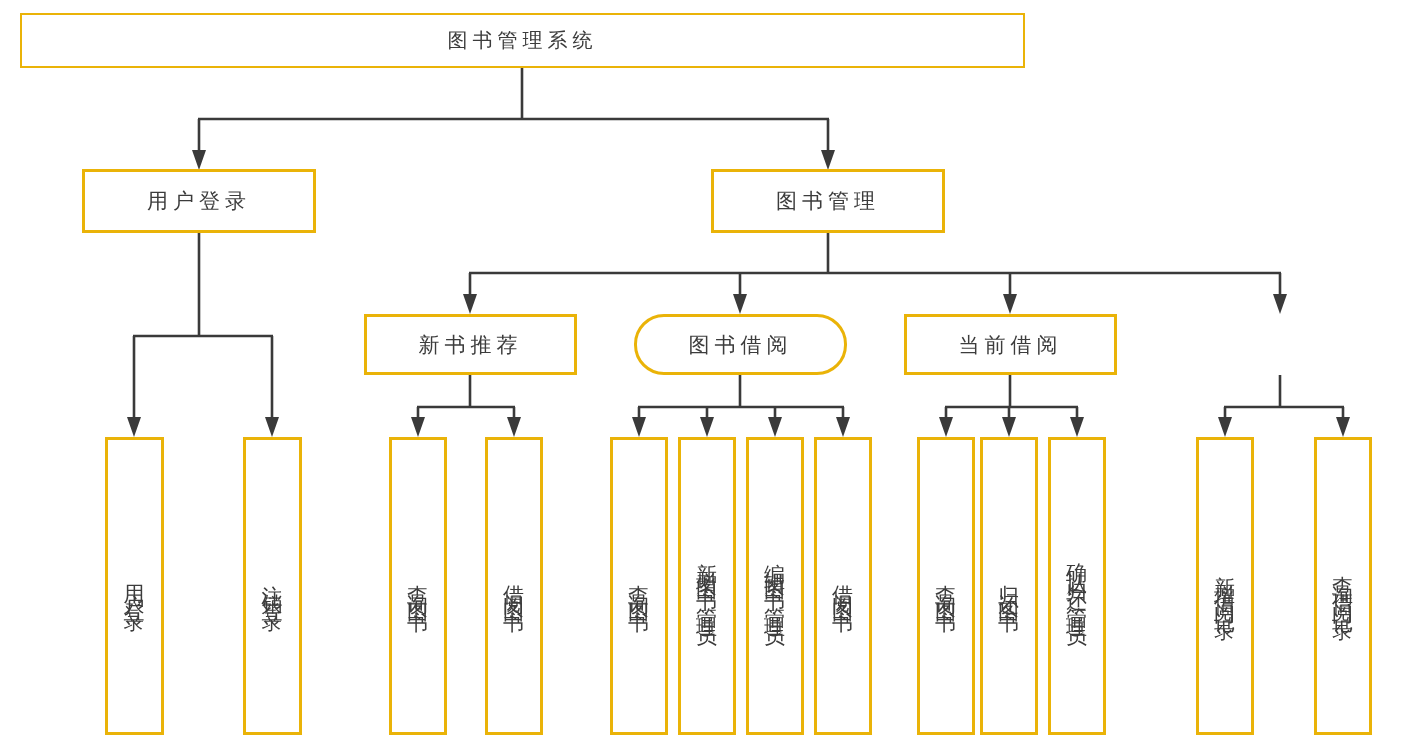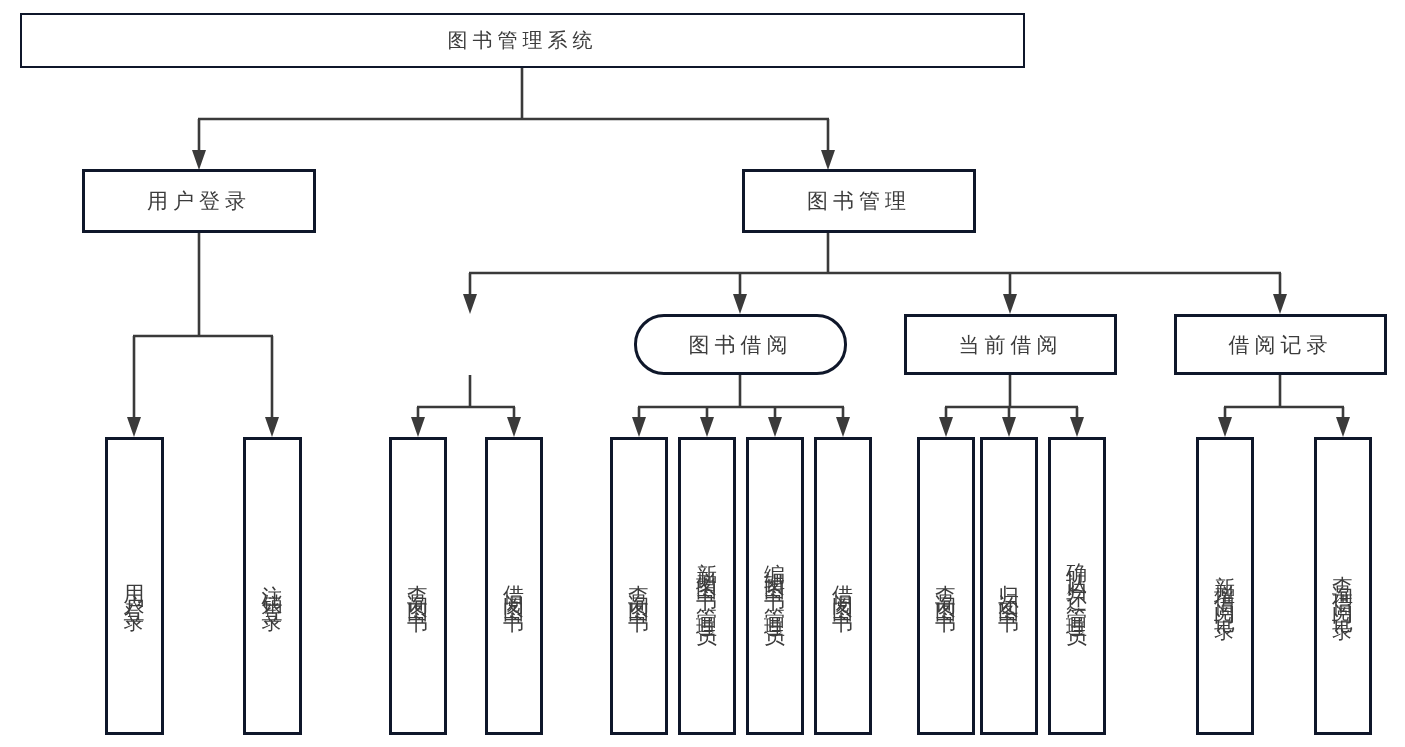--- a/index.html
+++ b/index.html
@@ -26,21 +26,21 @@
     stroke: #3a3a3a;
     stroke-width: 2.6;
   }
   #connector-layer polygon {
     fill: #3a3a3a;
   }
   .node {
     position: absolute;
     box-sizing: border-box;
     background: #ffffff;
-    border: 3px solid #0f172a;
+    border: 3px solid #eab308;
     color: #3c3c3c;
     display: flex;
     align-items: center;
     justify-content: center;
     font-size: 21px;
     letter-spacing: 5px;
     white-space: nowrap;
   }
   .node.root {
     border-width: 2px;
@@ -143,25 +143,25 @@
     <line x1="1224" y1="407" x2="1344" y2="407"></line>
     <line x1="1225" y1="407" x2="1225" y2="420"></line>
     <polygon points="1218,417 1232,417 1225,437"></polygon>
     <line x1="1343" y1="407" x2="1343" y2="420"></line>
     <polygon points="1336,417 1350,417 1343,437"></polygon>
   </svg>
 
   <div class="node root">图书管理系统</div>
 
   <div class="node lvl2" style="left:82px;">用户登录</div>
-  <div class="node lvl2" style="left:742px;">图书管理</div>
+  <div class="node lvl2" style="left:711px;">图书管理</div>
 
+  <div class="node lvl3" style="left:364px;">新书推荐</div>
   <div class="node lvl3" style="left:634px;border-radius:30px;">图书借阅</div>
   <div class="node lvl3" style="left:904px;">当前借阅</div>
-  <div class="node lvl3" style="left:1174px;">借阅记录</div>
 
   <div class="node leaf" style="left:105px;width:59px;">用户登录</div>
   <div class="node leaf" style="left:243px;width:59px;">注销登录</div>
 
   <div class="node leaf" style="left:389px;width:58px;">查询图书</div>
   <div class="node leaf" style="left:485px;width:58px;">借阅图书</div>
 
   <div class="node leaf" style="left:610px;width:58px;">查询图书</div>
   <div class="node leaf" style="left:678px;width:58px;">新增图书（管理员）</div>
   <div class="node leaf" style="left:746px;width:58px;">编辑图书（管理员）</div>

